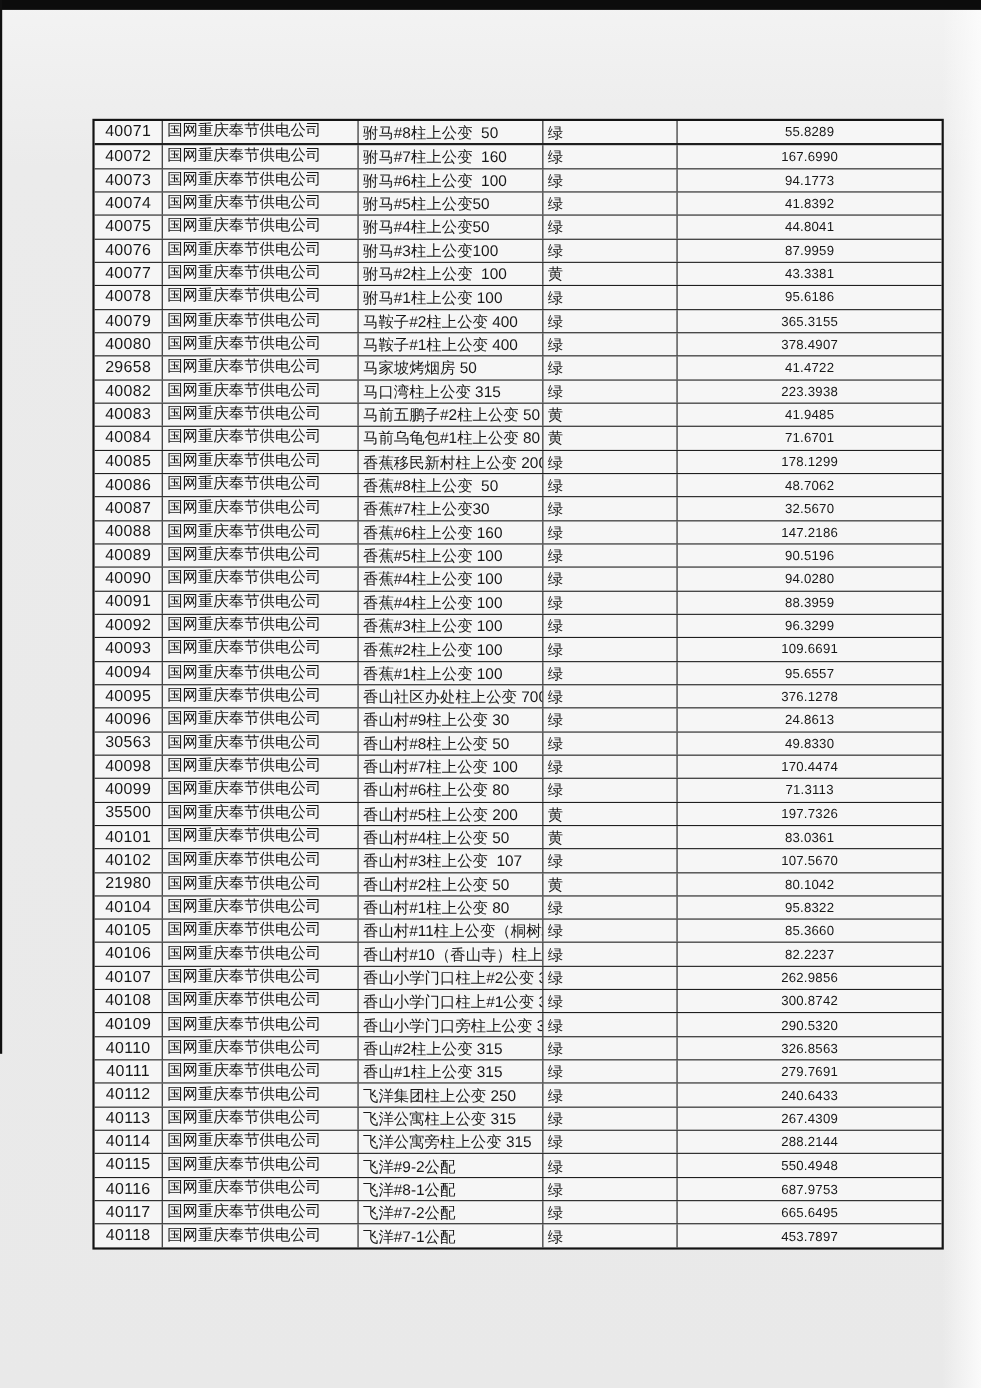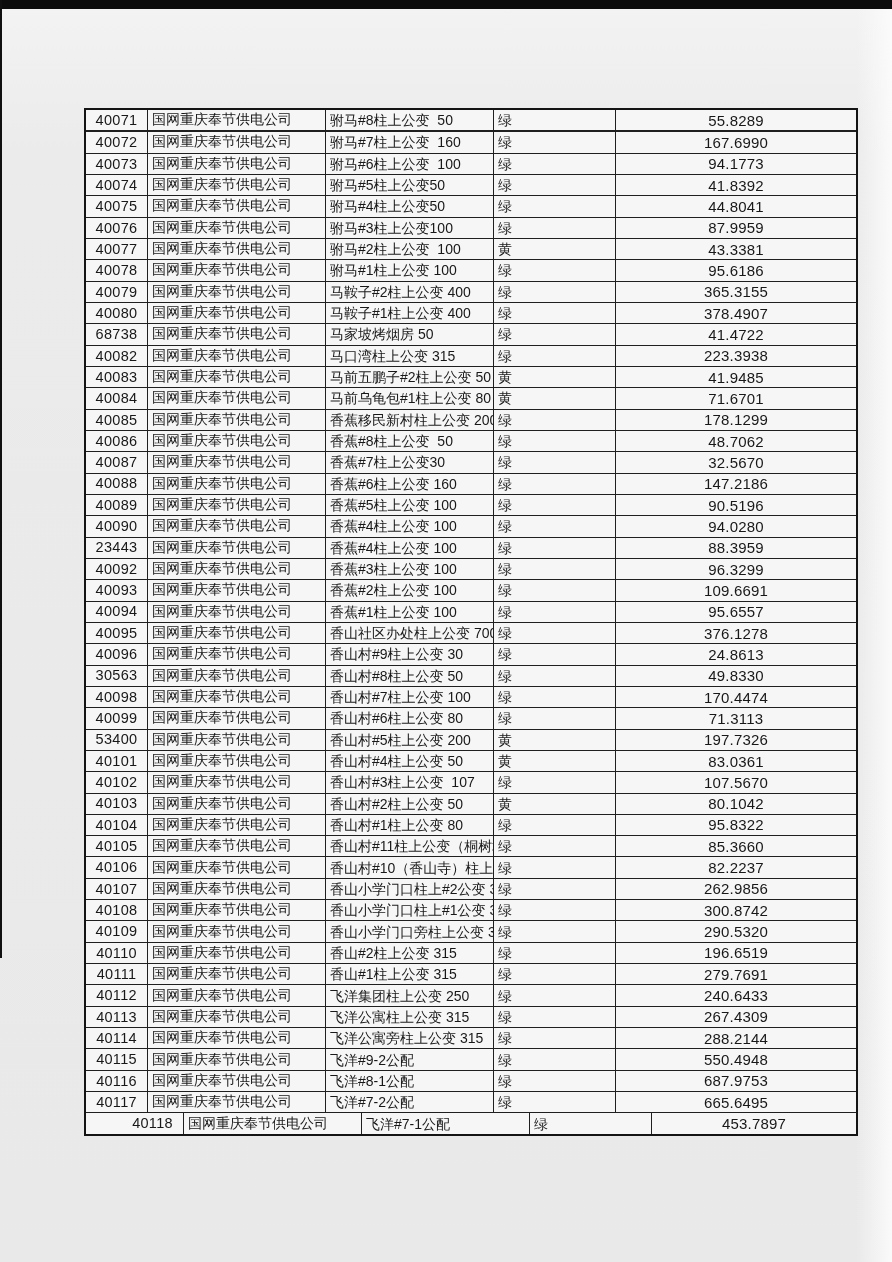--- a/index.html
+++ b/index.html
@@ -32,37 +32,37 @@
     background: #f6f6f6;
   }
   .row {
     flex: 1 1 0;
     display: grid;
     grid-template-columns: 62px 178px 168px 122px 1fr;
     border-bottom: 1px solid #1f1f1f;
     min-height: 0;
   }
   .row:first-child { border-bottom-width: 2px; }
-  .row:last-child { border-bottom: none; padding-left: 36px; }
+  .row:last-child { border-bottom: none; }
   .cell {
     display: flex; align-items: center;
     overflow: hidden;
     padding: 0 3px;
     border-right: 1px solid #1f1f1f;
     font-size: 14px;
     line-height: 1;
     white-space: pre;
     color: #181818;
   }
   .cell:last-child { border-right: none; }
   .c-id { justify-content: center; font-size: 14.5px; letter-spacing: 0.3px; }
   .c-company { padding-left: 4px; font-family: Liberation Serif, serif; }
   .c-name { padding-left: 4px; }
   .c-status { padding-left: 4px; }
-  .c-value { justify-content: center; font-size: 15px; letter-spacing: 0.2px; }
+  .c-value { justify-content: center; font-size: 12px; letter-spacing: 0.2px; }
 </style>
 </head>
 <body>
 
 <div class="top-bar"></div>
 <div class="left-strip"></div>
 
 <div class="data-table">
   <div class="row">
     <div class="cell c-id">40071</div>
@@ -138,21 +138,21 @@
 
   <div class="row">
     <div class="cell c-id">40080</div>
     <div class="cell c-company">国网重庆奉节供电公司</div>
     <div class="cell c-name">马鞍子#1柱上公变 400</div>
     <div class="cell c-status">绿</div>
     <div class="cell c-value">378.4907</div>
   </div>
 
   <div class="row">
-    <div class="cell c-id">68738</div>
+    <div class="cell c-id">29658</div>
     <div class="cell c-company">国网重庆奉节供电公司</div>
     <div class="cell c-name">马家坡烤烟房 50</div>
     <div class="cell c-status">绿</div>
     <div class="cell c-value">41.4722</div>
   </div>
 
   <div class="row">
     <div class="cell c-id">40082</div>
     <div class="cell c-company">国网重庆奉节供电公司</div>
     <div class="cell c-name">马口湾柱上公变 315</div>
@@ -218,21 +218,21 @@
 
   <div class="row">
     <div class="cell c-id">40090</div>
     <div class="cell c-company">国网重庆奉节供电公司</div>
     <div class="cell c-name">香蕉#4柱上公变 100</div>
     <div class="cell c-status">绿</div>
     <div class="cell c-value">94.0280</div>
   </div>
 
   <div class="row">
-    <div class="cell c-id">23443</div>
+    <div class="cell c-id">40091</div>
     <div class="cell c-company">国网重庆奉节供电公司</div>
     <div class="cell c-name">香蕉#4柱上公变 100</div>
     <div class="cell c-status">绿</div>
     <div class="cell c-value">88.3959</div>
   </div>
 
   <div class="row">
     <div class="cell c-id">40092</div>
     <div class="cell c-company">国网重庆奉节供电公司</div>
     <div class="cell c-name">香蕉#3柱上公变 100</div>
@@ -290,21 +290,21 @@
 
   <div class="row">
     <div class="cell c-id">40099</div>
     <div class="cell c-company">国网重庆奉节供电公司</div>
     <div class="cell c-name">香山村#6柱上公变 80</div>
     <div class="cell c-status">绿</div>
     <div class="cell c-value">71.3113</div>
   </div>
 
   <div class="row">
-    <div class="cell c-id">53400</div>
+    <div class="cell c-id">35500</div>
     <div class="cell c-company">国网重庆奉节供电公司</div>
     <div class="cell c-name">香山村#5柱上公变 200</div>
     <div class="cell c-status">黄</div>
     <div class="cell c-value">197.7326</div>
   </div>
 
   <div class="row">
     <div class="cell c-id">40101</div>
     <div class="cell c-company">国网重庆奉节供电公司</div>
     <div class="cell c-name">香山村#4柱上公变 50</div>
@@ -314,21 +314,21 @@
 
   <div class="row">
     <div class="cell c-id">40102</div>
     <div class="cell c-company">国网重庆奉节供电公司</div>
     <div class="cell c-name">香山村#3柱上公变  107</div>
     <div class="cell c-status">绿</div>
     <div class="cell c-value">107.5670</div>
   </div>
 
   <div class="row">
-    <div class="cell c-id">40103</div>
+    <div class="cell c-id">21980</div>
     <div class="cell c-company">国网重庆奉节供电公司</div>
     <div class="cell c-name">香山村#2柱上公变 50</div>
     <div class="cell c-status">黄</div>
     <div class="cell c-value">80.1042</div>
   </div>
 
   <div class="row">
     <div class="cell c-id">40104</div>
     <div class="cell c-company">国网重庆奉节供电公司</div>
     <div class="cell c-name">香山村#1柱上公变 80</div>
@@ -374,21 +374,21 @@
     <div class="cell c-name">香山小学门口旁柱上公变 315</div>
     <div class="cell c-status">绿</div>
     <div class="cell c-value">290.5320</div>
   </div>
 
   <div class="row">
     <div class="cell c-id">40110</div>
     <div class="cell c-company">国网重庆奉节供电公司</div>
     <div class="cell c-name">香山#2柱上公变 315</div>
     <div class="cell c-status">绿</div>
-    <div class="cell c-value">196.6519</div>
+    <div class="cell c-value">326.8563</div>
   </div>
 
   <div class="row">
     <div class="cell c-id">40111</div>
     <div class="cell c-company">国网重庆奉节供电公司</div>
     <div class="cell c-name">香山#1柱上公变 315</div>
     <div class="cell c-status">绿</div>
     <div class="cell c-value">279.7691</div>
   </div>
 

